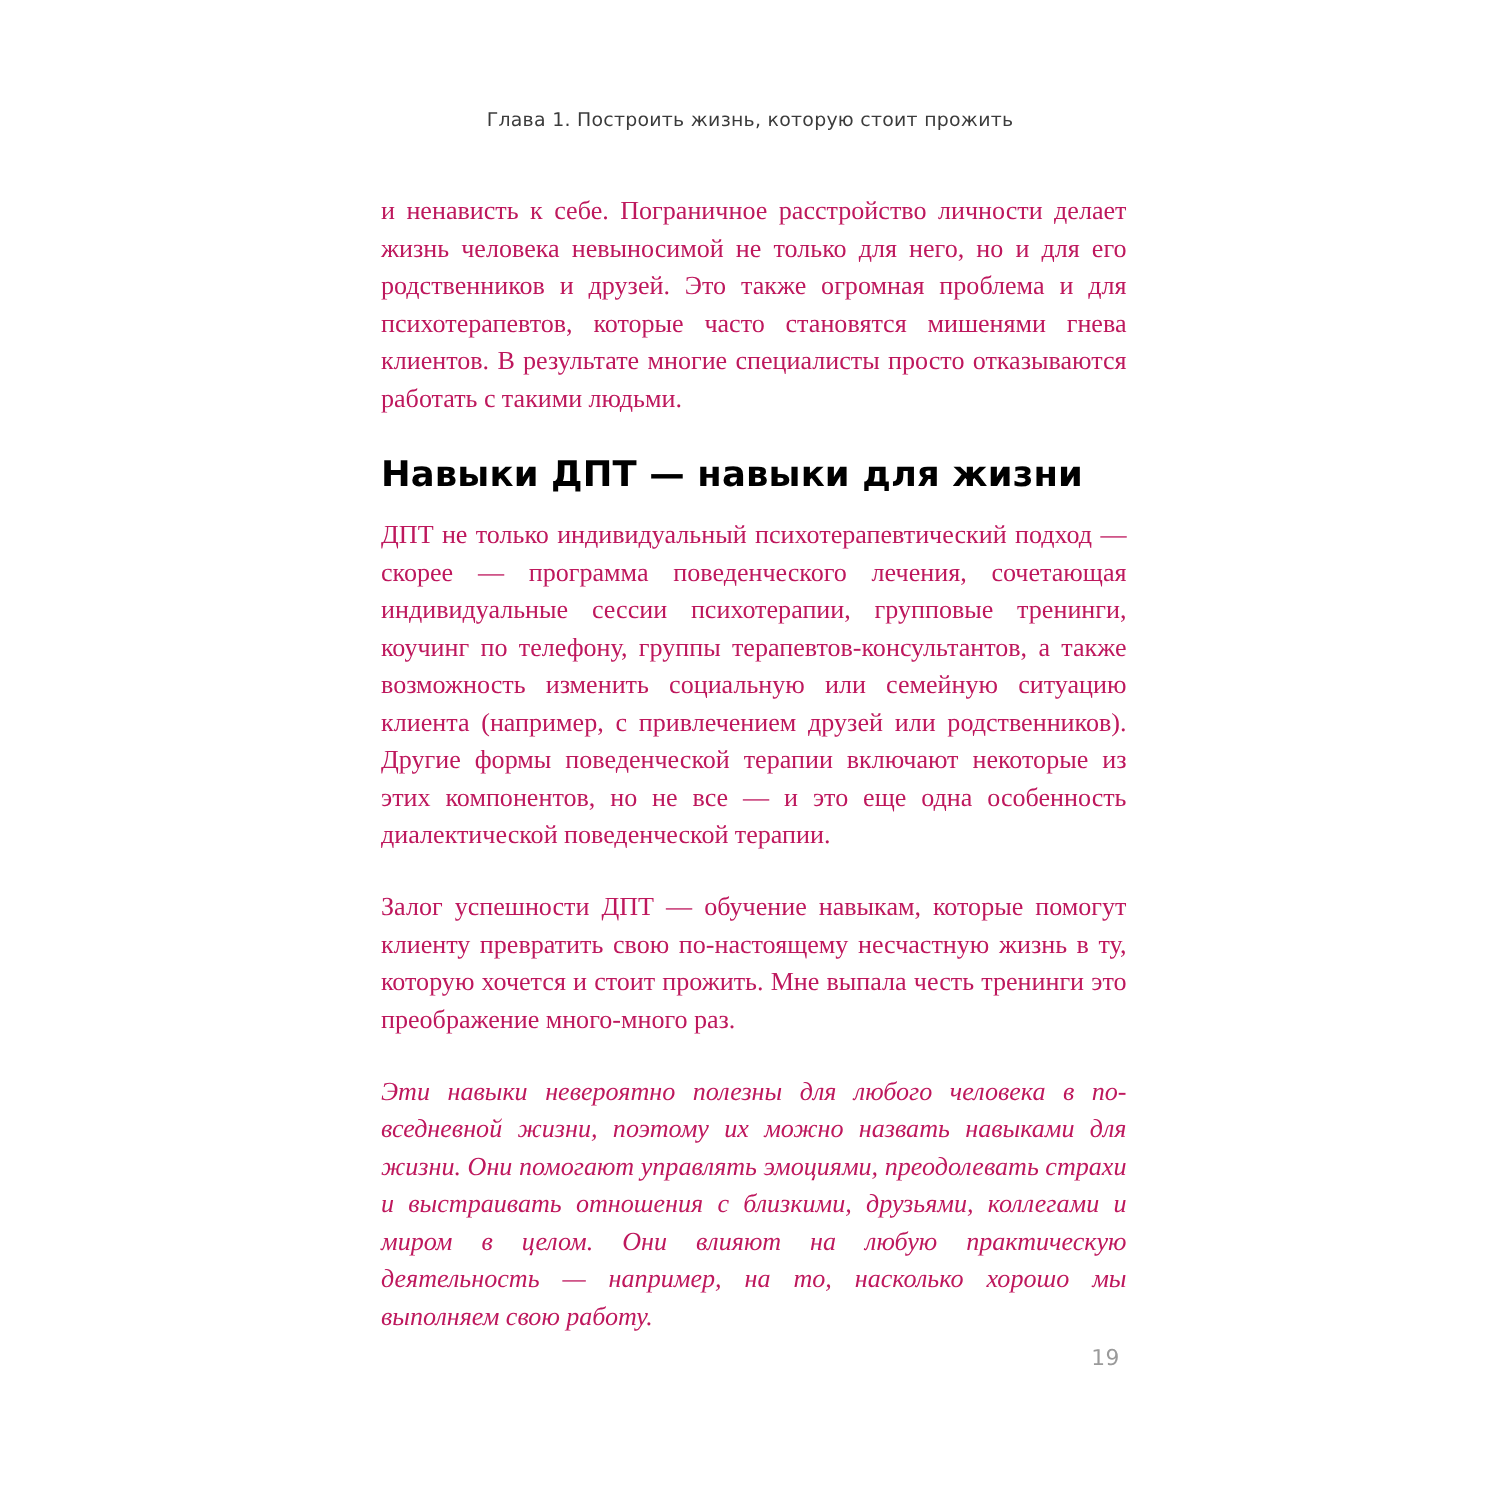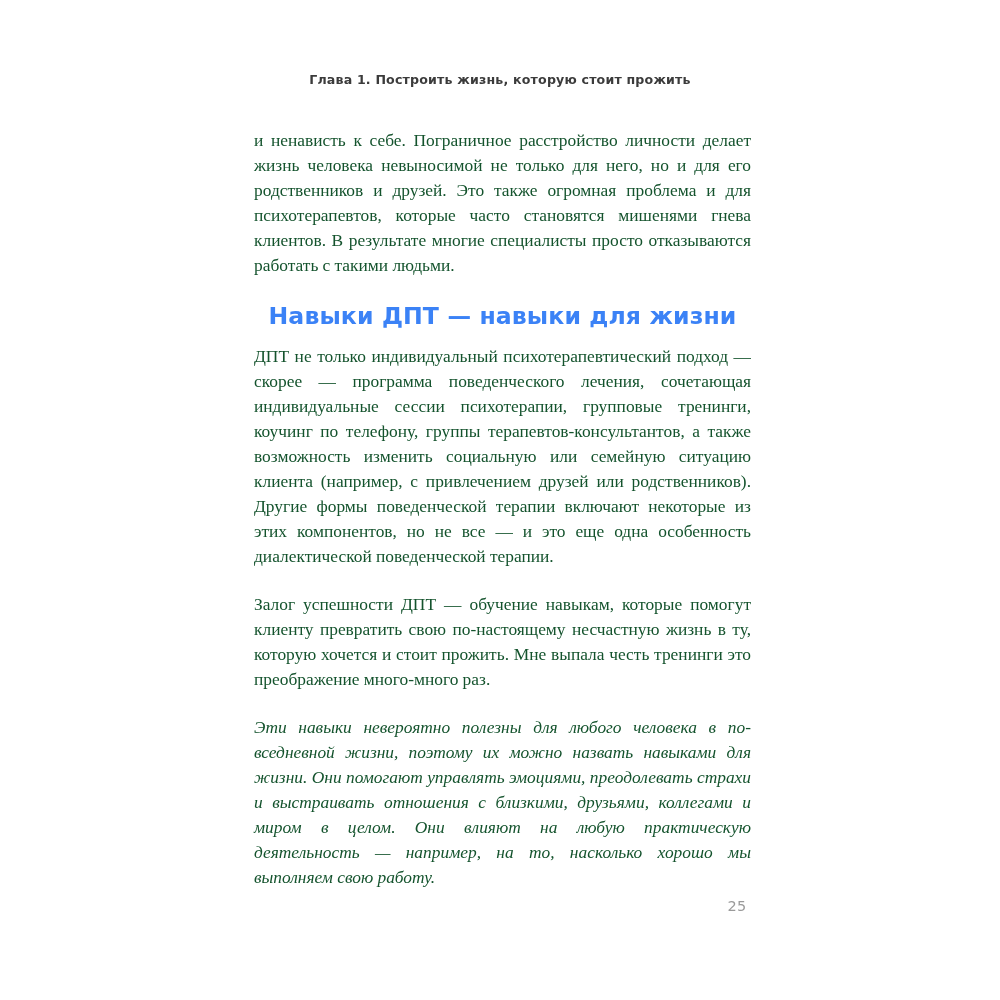--- a/index.html
+++ b/index.html
@@ -25,40 +25,40 @@
 
   
   .running-head {
     position: absolute;
     top: 72px;
     left: 0;
     right: 0;
     text-align: center;
     font-family: "DejaVu Sans", "Liberation Sans", sans-serif;
     font-size: 12.6px;
-    font-weight: 700;
+    font-weight: 400;
     letter-spacing: 0.18px;
     color: #3b3b3b;
     white-space: nowrap;
   }
 
   
   .text-column {
     position: absolute;
     left: 254px;
     top: 128px;
     width: 497px;
   }
 
   p.body-text {
     margin: 0 0 13px 0;
     font-family: "Liberation Serif", "DejaVu Serif", serif;
     font-size: 17.4px;
     line-height: 25.0px;
-    color: #14532d;
+    color: #be185d;
     text-align: justify;
     text-justify: inter-word;
     hyphens: manual;
     word-spacing: -0.1px;
   }
   p.body-text:last-child {
     margin-bottom: 0;
     font-style: italic;
   }
 
@@ -66,22 +66,21 @@
   .para-before-heading {
     margin-bottom: 0 !important;
   }
 
   h2.section-heading {
     margin: 24px 0 14px 0;
     font-family: "DejaVu Sans", "Liberation Sans", sans-serif;
     font-size: 23.6px;
     font-weight: 700;
     letter-spacing: 0.1px;
-    color: #3b82f6;
-    text-align: center;
+    color: #000000;
     white-space: nowrap;
   }
 
   
   .after-heading {
     margin-top: 0;
   }
 
   
   .gap-sm { height: 10px; }
@@ -123,16 +122,16 @@
 
     <p class="body-text">Залог успешности ДПТ — обучение навыкам, которые по­могут клиенту превратить свою по-настоящему несчастную жизнь в ту, которую хочется и стоит прожить. Мне выпала честь тренинги это преображение много-много раз.</p>
 
     <div class="gap-sm"></div>
 
     <p class="body-text">Эти навыки невероятно полезны для любого человека в по­вседневной жизни, поэтому их можно назвать навыками для жизни. Они помогают управлять эмоциями, преодолевать страхи и выстраивать отношения с близкими, друзьями, коллегами и миром в целом. Они влияют на любую практи­ческую деятельность — например, на то, насколько хорошо мы выполняем свою работу.</p>
 
   </div>
 
   <div class="folio">
-    <span class="folio-inner">25</span>
+    <span class="folio-inner">19</span>
   </div>
 
 </div>
 
 </body></html>

